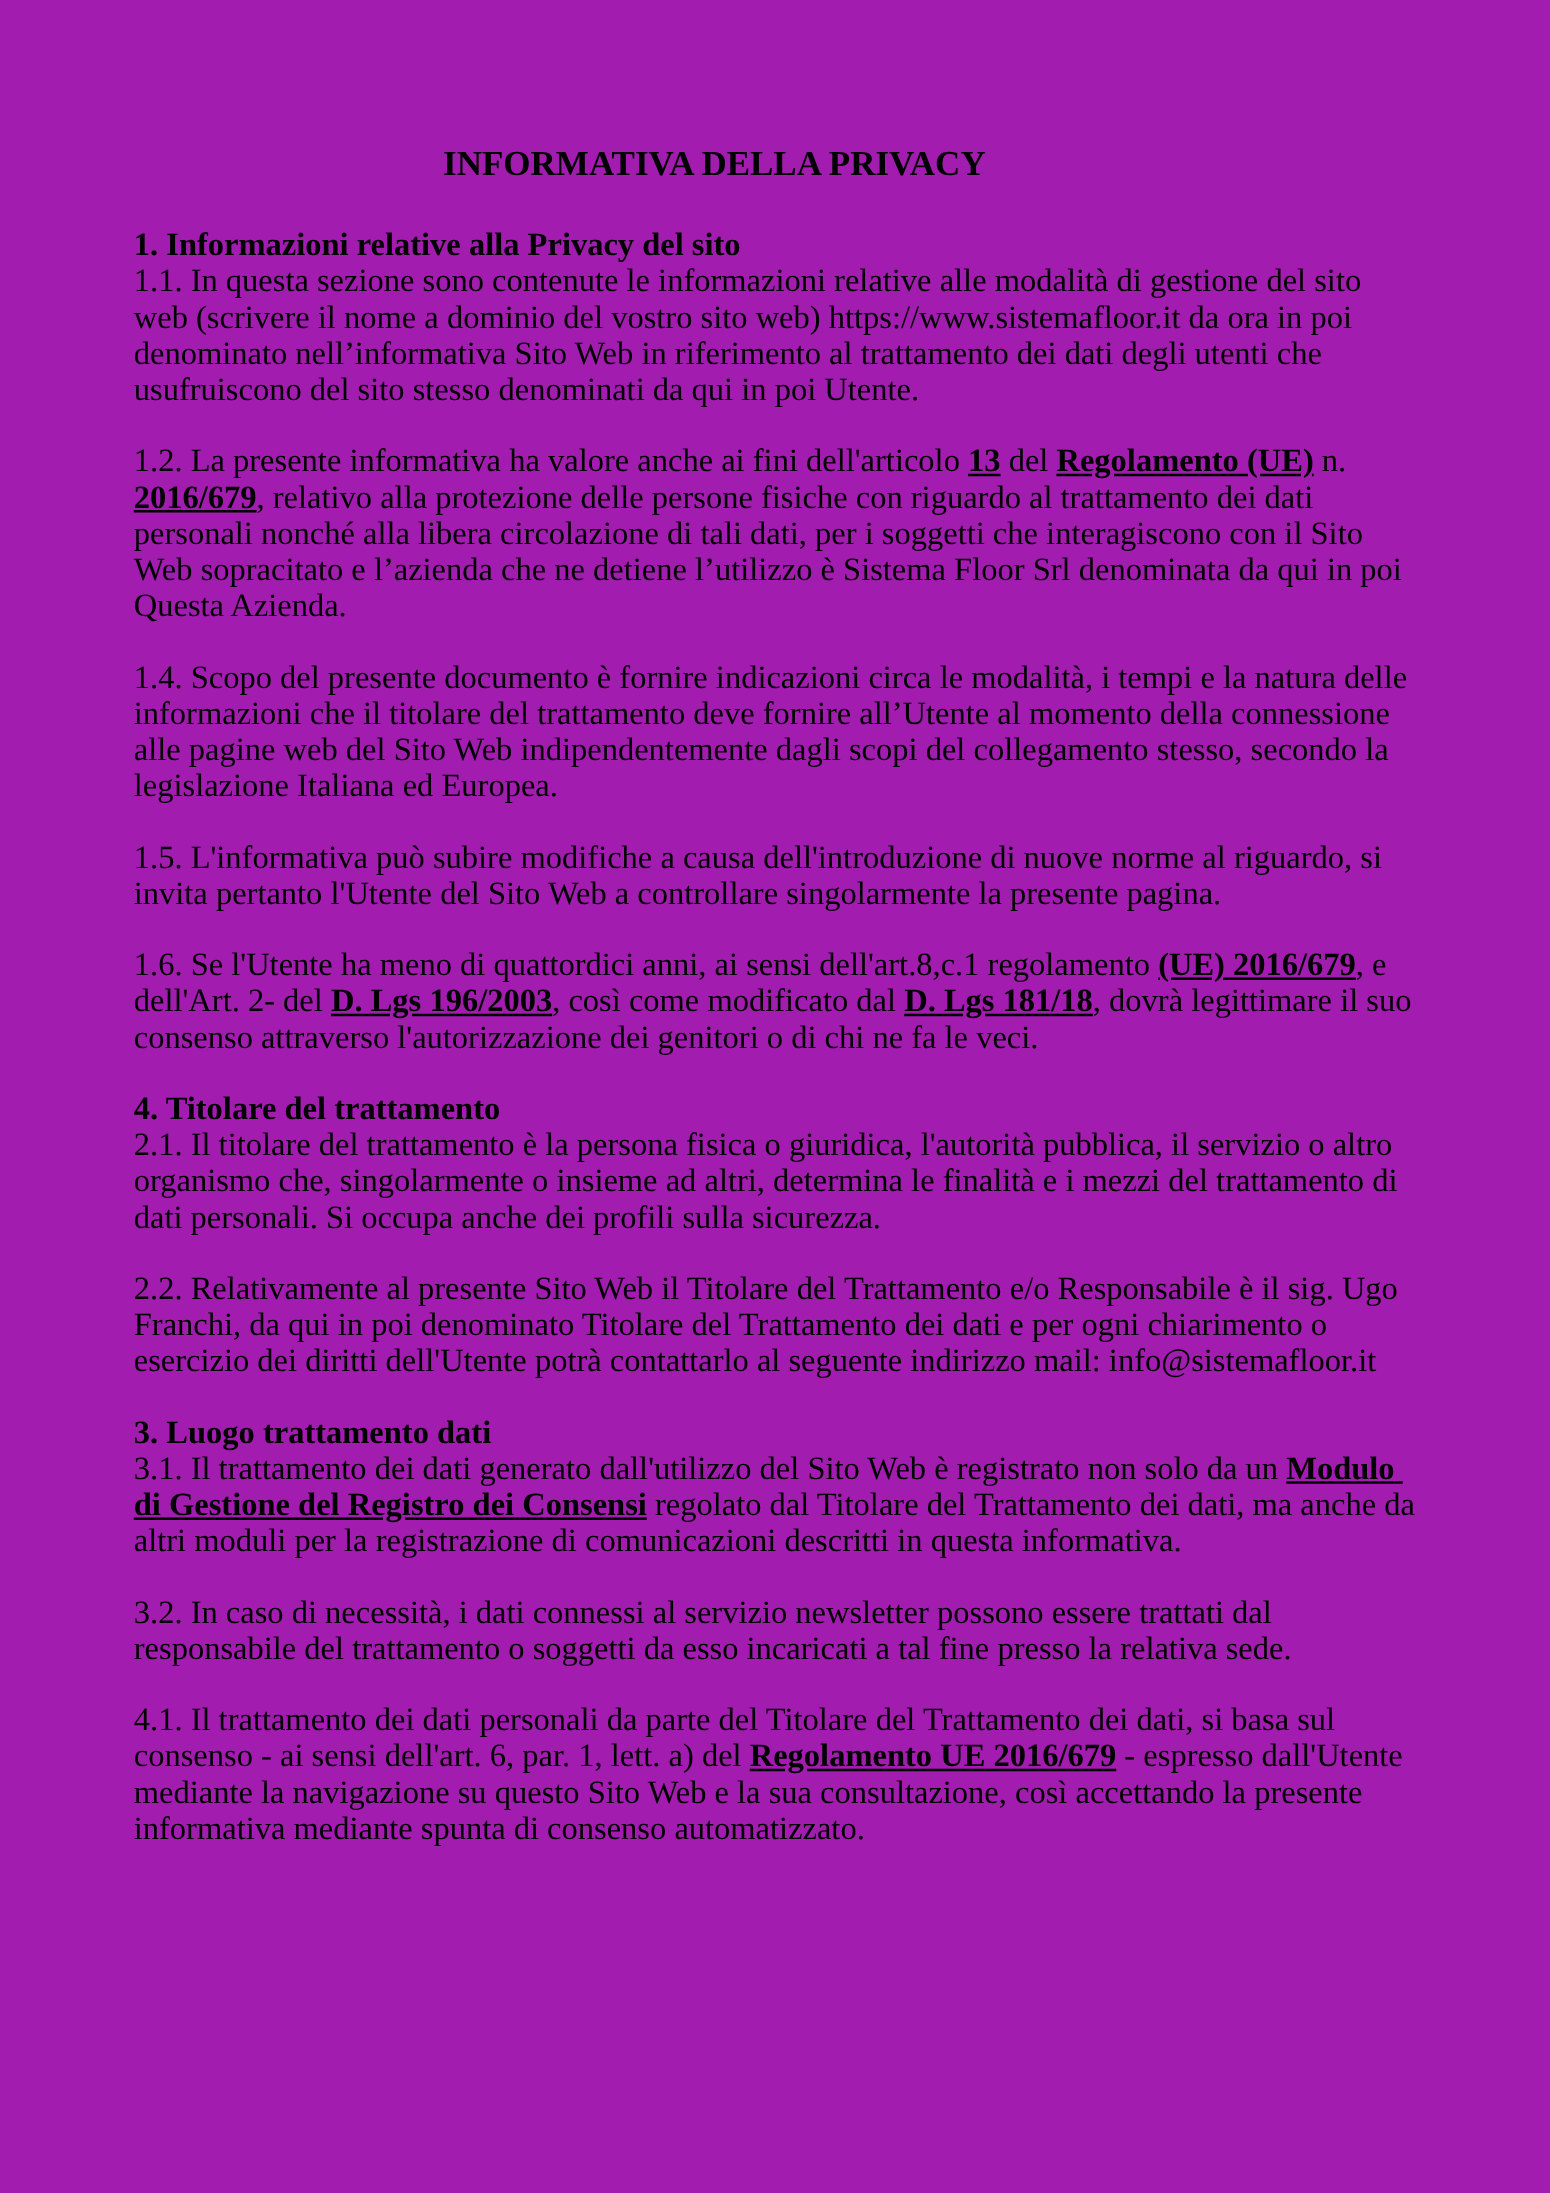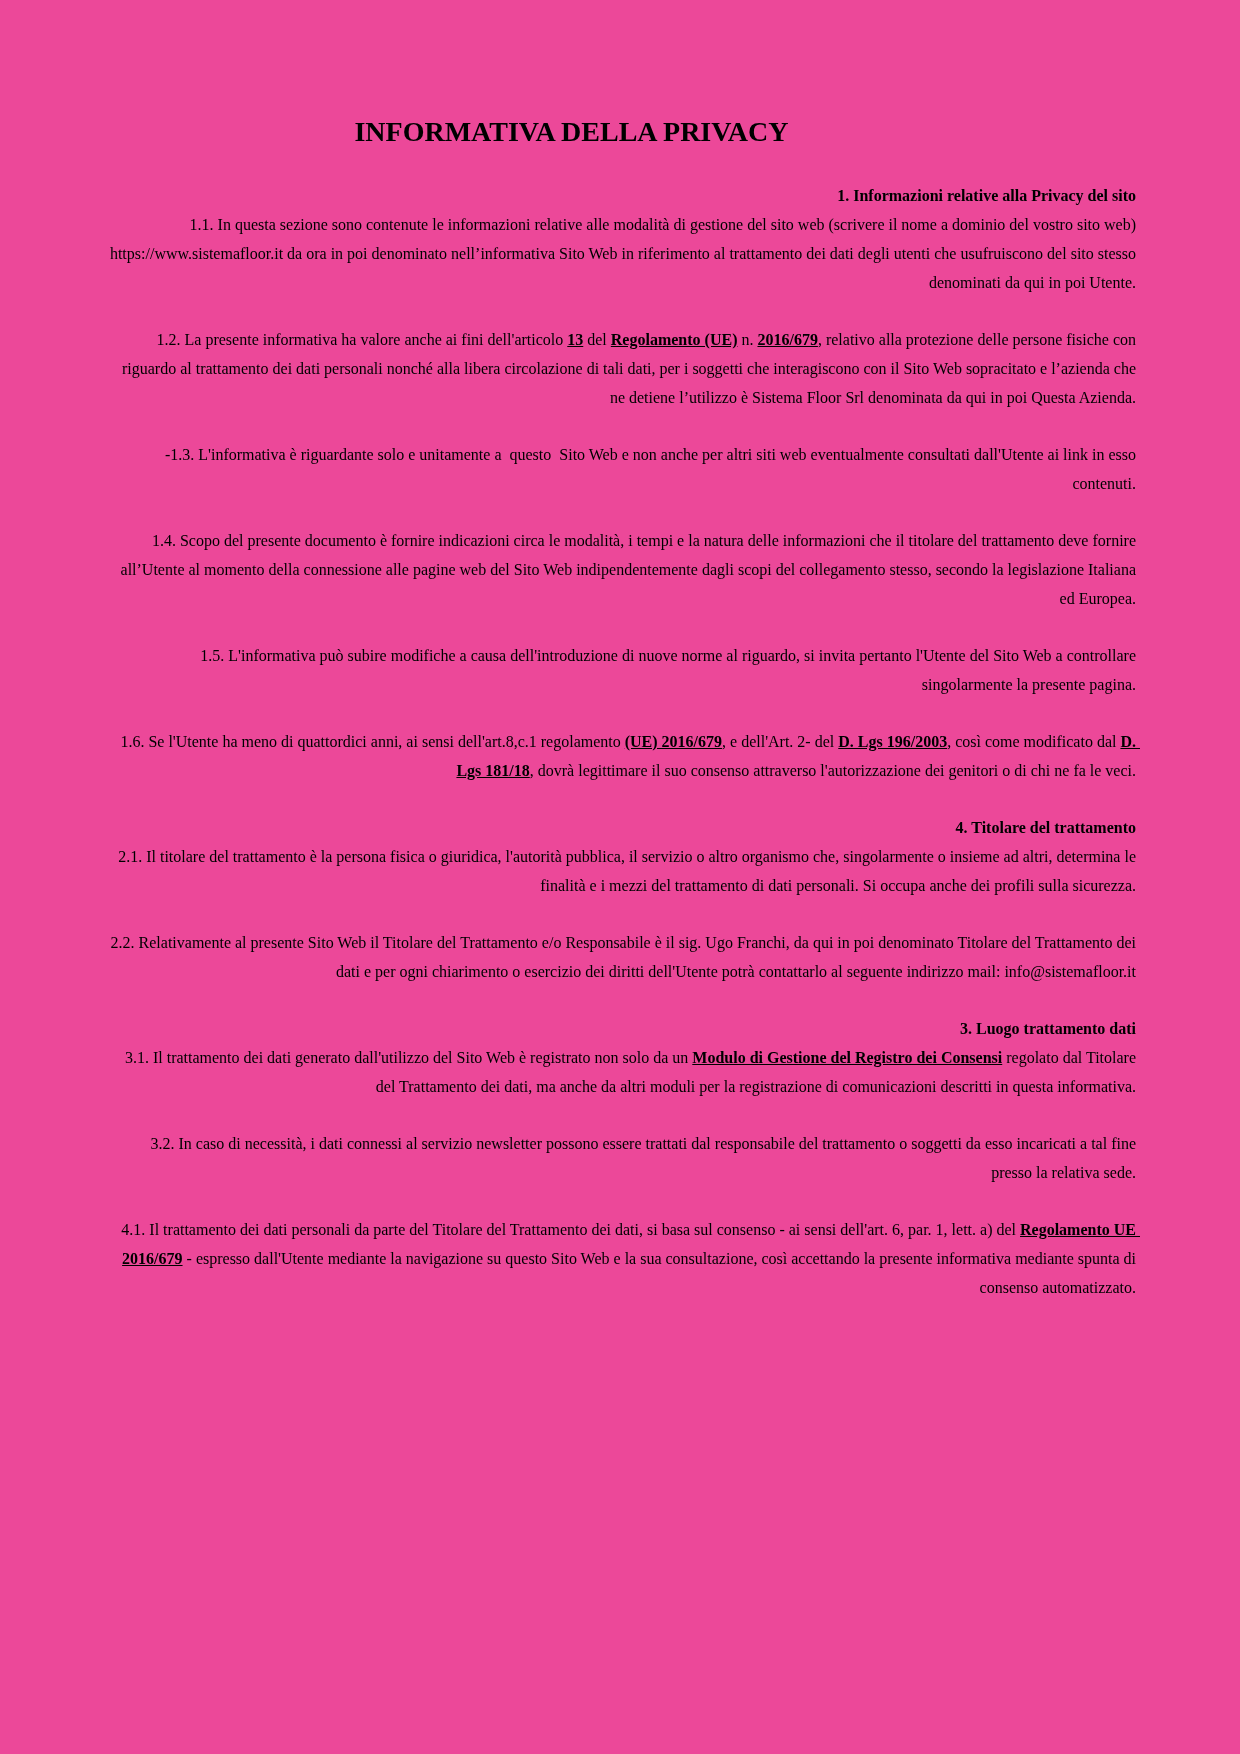--- a/index.html
+++ b/index.html
@@ -4,60 +4,59 @@
 <style>
   html, body {
     margin: 0;
     padding: 0;
     background: #ffffff;
   }
   .page {
     position: relative;
     width: 1240px;
     height: 1754px;
-    background: #ec4899;
+    background: #a21caf;
     box-sizing: border-box;
     padding: 114px 104px 0 107px;
     font-family: "Liberation Serif", serif;
     color: #000000;
     overflow: hidden;
   }
   .title {
     font-size: 28px;
     line-height: 36px;
     font-weight: bold;
     text-align: center;
     margin: 0 0 31px 0;
     padding-right: 100px;
     white-space: pre-wrap;
   }
   .para {
-    font-size: 16px;
+    font-size: 26px;
     line-height: 29px;
     margin: 0 0 28px 0;
     white-space: pre-wrap;
-    text-align: right;
+    text-align: left;
   }
   .para.heading {
     font-weight: bold;
     margin-bottom: 0;
   }
   .run-b { font-weight: bold; text-decoration: underline; }
   .run-u { }
 </style>
 </head>
 <body>
 
 <div class="page">
   <div class="title">INFORMATIVA DELLA PRIVACY</div>
   <div id="doc-body" class="body">
       <p class="para heading"><span>1. Informazioni relative alla Privacy del sito</span></p>
       <p class="para"><span>1.1. In questa sezione sono contenute le informazioni relative alle modalità di gestione del sito web (scrivere il nome a dominio del vostro sito web) https://www.sistemafloor.it da ora in poi denominato nell’informativa </span><span class="run-u">Sito Web</span><span> in riferimento al trattamento dei dati degli utenti che usufruiscono del sito stesso denominati da qui in poi </span><span class="run-u">Utente</span><span>.</span></p>
       <p class="para"><span>1.2. La presente informativa ha valore anche ai fini dell'articolo </span><span class="run-b">13</span><span> del </span><span class="run-b">Regolamento (UE)</span><span> n. </span><span class="run-b">2016/679</span><span>, relativo alla protezione delle persone fisiche con riguardo al trattamento dei dati personali nonché alla libera circolazione di tali dati, per i soggetti che interagiscono con il </span><span class="run-u">Sito Web</span><span> sopracitato e l’azienda che ne detiene l’utilizzo è Sistema Floor Srl denominata da qui in poi </span><span class="run-u">Questa Azienda</span><span>.</span></p>
-      <p class="para"><span>-1.3. L'informativa è riguardante solo e unitamente a  questo  </span><span class="run-u">Sito Web </span><span>e non anche per altri siti web eventualmente consultati dall'</span><span class="run-u">Utente</span><span> ai link in esso contenuti.</span></p>
       <p class="para"><span>1.4. Scopo del presente documento è fornire indicazioni circa le modalità, i tempi e la natura delle informazioni che il titolare del trattamento deve fornire all’</span><span class="run-u">Utente</span><span> al momento della connessione alle pagine web del </span><span class="run-u">Sito Web</span><span> indipendentemente dagli scopi del collegamento stesso, secondo la legislazione Italiana ed Europea.</span></p>
       <p class="para"><span>1.5. L'informativa può subire modifiche a causa dell'introduzione di nuove norme al riguardo, si invita pertanto l'</span><span class="run-u">Utente</span><span> del </span><span class="run-u">Sito Web</span><span> a controllare singolarmente la presente pagina.</span></p>
       <p class="para"><span>1.6. Se l'</span><span class="run-u">Utente</span><span> ha meno di quattordici anni, ai sensi dell'art.8,c.1 regolamento </span><span class="run-b">(UE) 2016/679</span><span>, e dell'Art. 2- del </span><span class="run-b">D. Lgs 196/2003</span><span>, così come modificato dal </span><span class="run-b">D. Lgs 181/18</span><span>, dovrà legittimare il suo consenso attraverso l'autorizzazione dei genitori o di chi ne fa le veci.</span></p>
       <p class="para heading"><span>4. Titolare del trattamento</span></p>
       <p class="para"><span>2.1. Il titolare del trattamento è la persona fisica o giuridica, l'autorità pubblica, il servizio o altro organismo che, singolarmente o insieme ad altri, determina le finalità e i mezzi del trattamento di dati personali. Si occupa anche dei profili sulla sicurezza.</span></p>
       <p class="para"><span>2.2. Relativamente al presente </span><span class="run-u">Sito Web</span><span> il Titolare del Trattamento e/o Responsabile è il sig. Ugo Franchi, da qui in poi denominato </span><span class="run-u">Titolare del Trattamento</span><span> dei dati e per ogni chiarimento o esercizio dei diritti dell'</span><span class="run-u">Utente</span><span> potrà contattarlo al seguente indirizzo mail: info@sistemafloor.it</span></p>
       <p class="para heading"><span>3. Luogo trattamento dati</span></p>
       <p class="para"><span>3.1. Il trattamento dei dati generato dall'utilizzo del </span><span class="run-u">Sito Web</span><span> è registrato non solo da un </span><span class="run-b">Modulo di Gestione del Registro dei Consensi</span><span> regolato dal </span><span class="run-u">Titolare del Trattamento</span><span> dei dati, ma anche da altri moduli per la registrazione di comunicazioni descritti in questa informativa.</span></p>
       <p class="para"><span>3.2. In caso di necessità, i dati connessi al servizio newsletter possono essere trattati dal responsabile del trattamento o soggetti da esso incaricati a tal fine presso la relativa sede.</span></p>
       <p class="para"><span>4.1. Il trattamento dei dati personali da parte del </span><span class="run-u">Titolare del Trattamento</span><span> dei dati, si basa sul consenso - ai sensi dell'art. 6, par. 1, lett. a) del </span><span class="run-b">Regolamento UE 2016/679</span><span> - espresso dall'</span><span class="run-u">Utente</span><span> mediante la navigazione su questo </span><span class="run-u">Sito Web</span><span> e la sua consultazione, così accettando la presente informativa mediante spunta di consenso automatizzato.</span></p>

